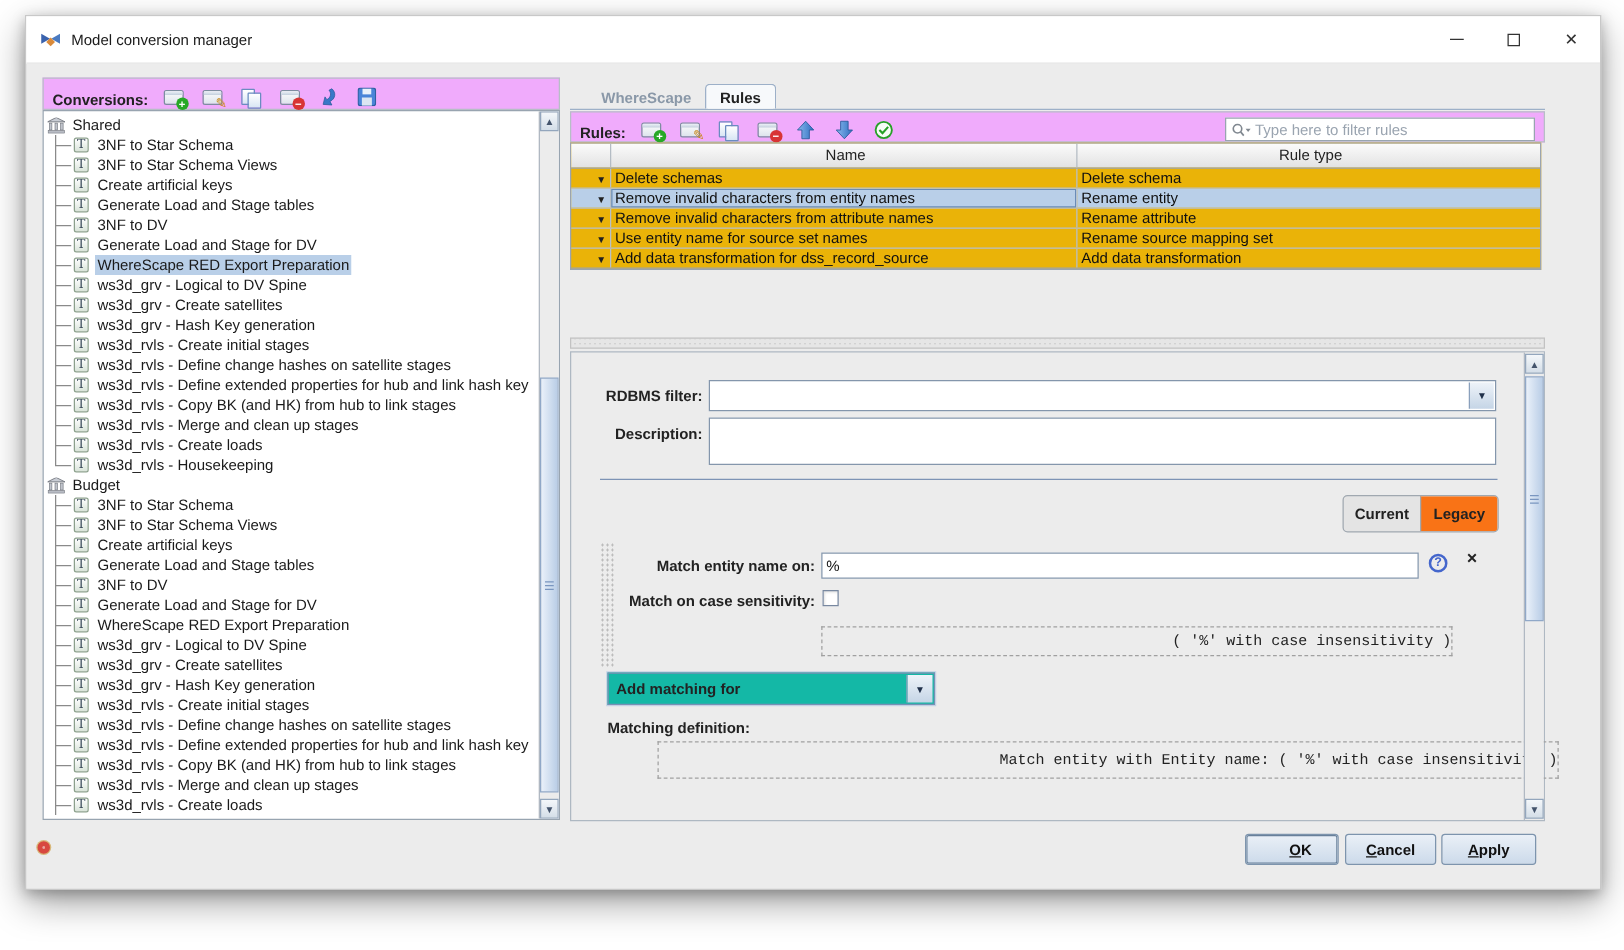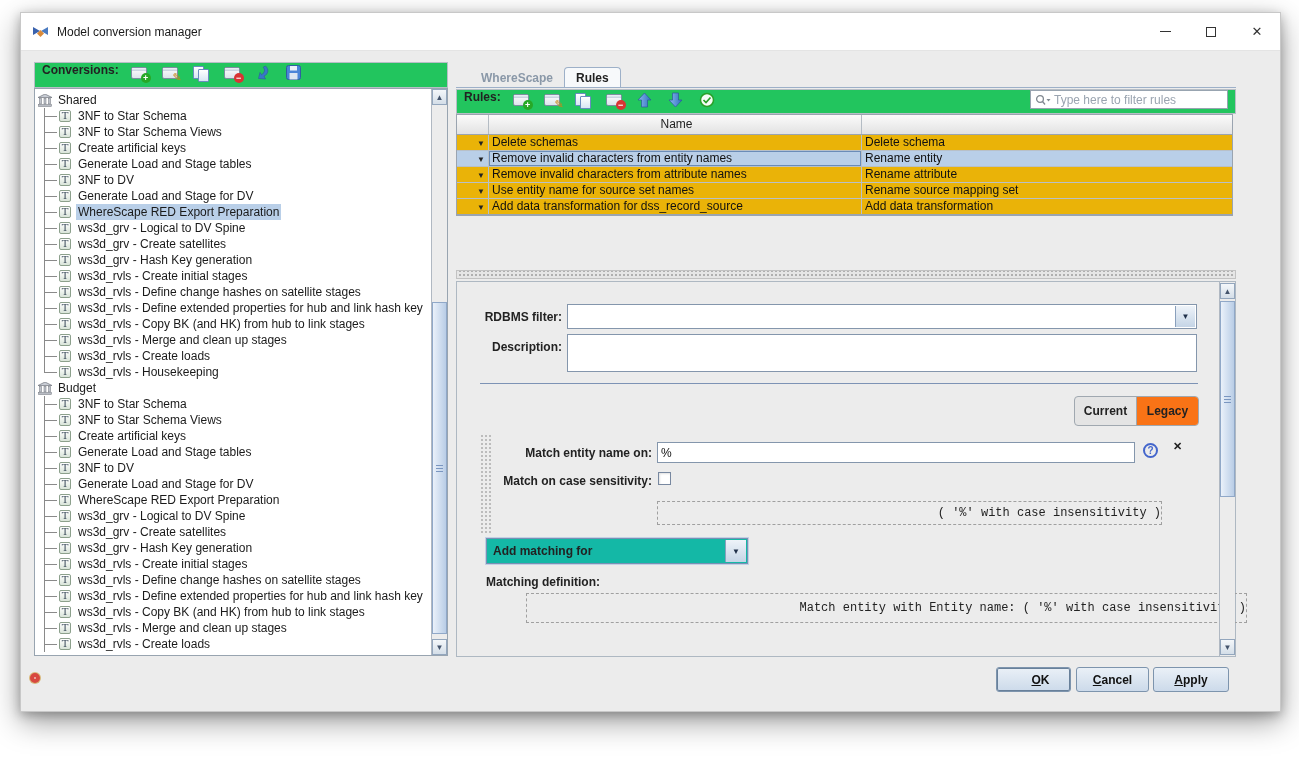--- a/index.html
+++ b/index.html
@@ -9,21 +9,21 @@
   
   .titlebar { position:absolute; left:0; top:0; width:100%; height:38px; background:#fff; border-bottom:1px solid #e4e4e4; display:flex; align-items:center; }
   .app-icon { width:17px; height:16px; margin-left:11px; }
   .title-text { margin-left:8px; font-size:12px; color:#1a1a1a; }
   .win-controls { margin-left:auto; display:flex; height:38px; }
   .win-btn { width:46px; height:38px; display:flex; align-items:center; justify-content:center; color:#222; }
   .glyph-min { width:11px; height:1px; background:#333; display:block; }
   .glyph-max { width:10px; height:10px; border:1px solid #333; display:block; }
   .glyph-close { font-size:13px; line-height:13px; color:#333; }
   
-  .tbar { position:absolute; border:1px solid #b7bec6; background:#22c55e; display:flex; align-items:flex-start; gap:9px; padding:0 7px; }
+  .tbar { position:absolute; border:1px solid #b7bec6; background:#f0abfc; display:flex; align-items:flex-end; gap:9px; padding:0 7px; }
   .tbar-label { font-size:12px; font-weight:bold; color:#222; white-space:nowrap; }
   .tbtn { width:22px; height:19px; display:flex; align-items:center; justify-content:center; position:relative; }
   
   .icw { position:relative; width:16px; height:12px; border:1px solid #7e8da0; border-radius:2px; background:linear-gradient(#fdfdfd,#dde4ec); }
   .icw::before { content:''; position:absolute; left:0; top:0; right:0; height:3px; background:linear-gradient(#eef3f8,#c3cfdd); border-radius:1px 1px 0 0; }
   .badge { position:absolute; right:-5px; bottom:-5px; width:10px; height:10px; border-radius:50%; color:#fff; font:bold 9px/10px "Liberation Sans",sans-serif; text-align:center; }
   .badge.add { background:#27a827; content:'+'; }
   .badge.del { background:#d83434; }
   .pencil { position:absolute; right:-5px; bottom:-6px; font-size:11px; color:#c8881a; }
   .ic-copy { position:relative; width:16px; height:14px; }
@@ -48,21 +48,21 @@
   .sb-v { position:absolute; top:0; bottom:0; width:16px; background:#ececec; border-left:1px solid #b0b8c2; }
   .sb-btn { position:absolute; left:0; width:100%; height:16px; background:linear-gradient(#f4f7fa,#d4dee8); border:1px solid #93a6bd; display:flex; align-items:center; justify-content:center; font-size:8px; color:#44546c; }
   .sb-thumb { position:absolute; left:0; width:100%; background:linear-gradient(90deg,#eaf1fa,#b9cde6); border:1px solid #90a8c8; }
   .sb-thumb::after { content:''; position:absolute; left:3px; right:3px; top:50%; height:1px; background:#7a96c0; box-shadow:0 -3px 0 #7a96c0, 0 3px 0 #7a96c0; }
   
   .tabstrip { position:absolute; left:435px; top:54px; width:780px; height:21px; border-bottom:1px solid #9db0c8; display:flex; align-items:flex-end; padding-left:14px; }
   .tab { font-size:12px; font-weight:bold; padding:3px 11px 2px; }
   .tab.inactive { color:#8a98a8; }
   .tab.active { color:#222; background:#f7f9fb; border:1px solid #9db0c8; border-bottom:none; border-radius:4px 4px 0 0; }
   .rules-tbar { left:435px; top:76px; width:780px; height:25px; }
-  .filter-box { margin-left:auto; width:198px; height:19px; background:#fff; border:1px solid #98a4b0; display:flex; align-items:center; padding:0 4px; gap:3px; }
+  .filter-box { margin-left:auto; width:248px; height:19px; background:#fff; border:1px solid #98a4b0; display:flex; align-items:center; padding:0 4px; gap:3px; }
   .filter-box input { border:none; outline:none; flex:1; font-size:12px; color:#333; background:transparent; font-family:"Liberation Sans",sans-serif; }
   .filter-box input::placeholder { color:#9aa4b0; }
   .rtable { position:absolute; left:435px; top:101px; width:777px; border:1px solid #9aa4b0; background:#eab308; }
   .rt-header { display:flex; height:20px; background:linear-gradient(#fbfbfb,#e2e2e2); border-bottom:1px solid #9aa4b0; }
   .rt-header > div { font-size:12px; color:#222; text-align:center; line-height:19px; border-right:1px solid #b4bcc4; }
   .rt-row { display:flex; height:16px; border-bottom:1px solid #b8c0c8; }
   .rt-row:last-of-type { border-bottom:1px solid #9aa4b0; }
   .rt-row > div { font-size:12px; line-height:15px; color:#111; border-right:1px solid #b8c0c8; white-space:nowrap; overflow:hidden; }
   .c0 { width:32px; flex:none; text-align:right; padding-right:3px; }
   .c0 .arr { font-size:8px; color:#222; }
@@ -417,20 +417,21 @@
         <polygon points="11.5,5 15.5,5 13.5,7.5" fill="#808890"></polygon>
       </svg>
       <input type="text" placeholder="Type here to filter rules" style="">
     </span>
   </div>
 
   <div class="rtable">
     <div class="rt-header">
       <div class="c0"></div>
       <div class="c1">Name</div>
+      <div class="c2">Rule type</div>
     </div>
     <div class="rt-row">
         <div class="c0"><span class="arr">▼</span></div>
         <div class="c1">Delete schemas</div>
         <div class="c2">Delete schema</div>
       </div>
       <div class="rt-row selected">
         <div class="c0"><span class="arr">▼</span></div>
         <div class="c1">Remove invalid characters from entity names</div>
         <div class="c2">Rename entity</div>

